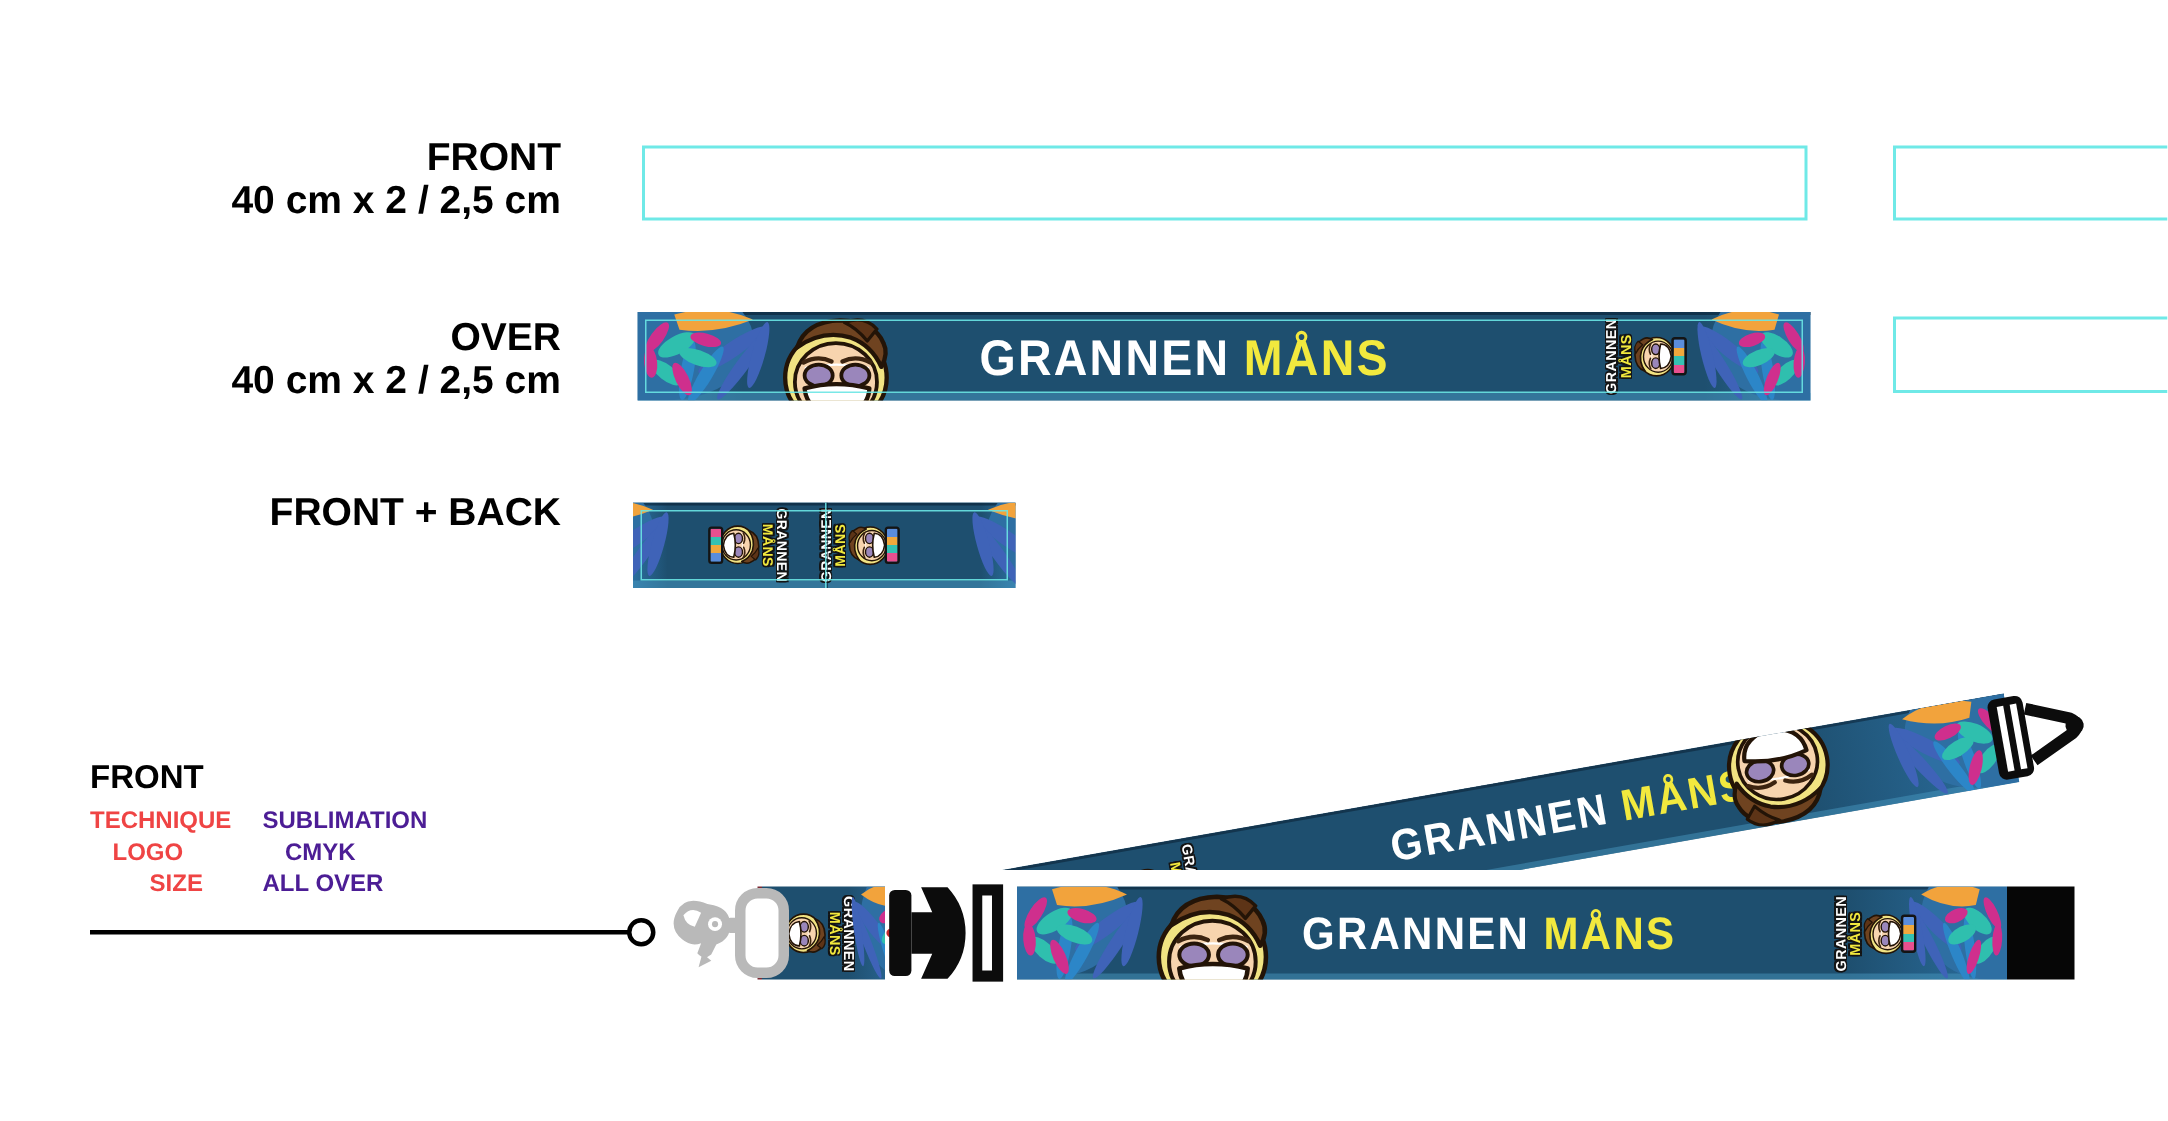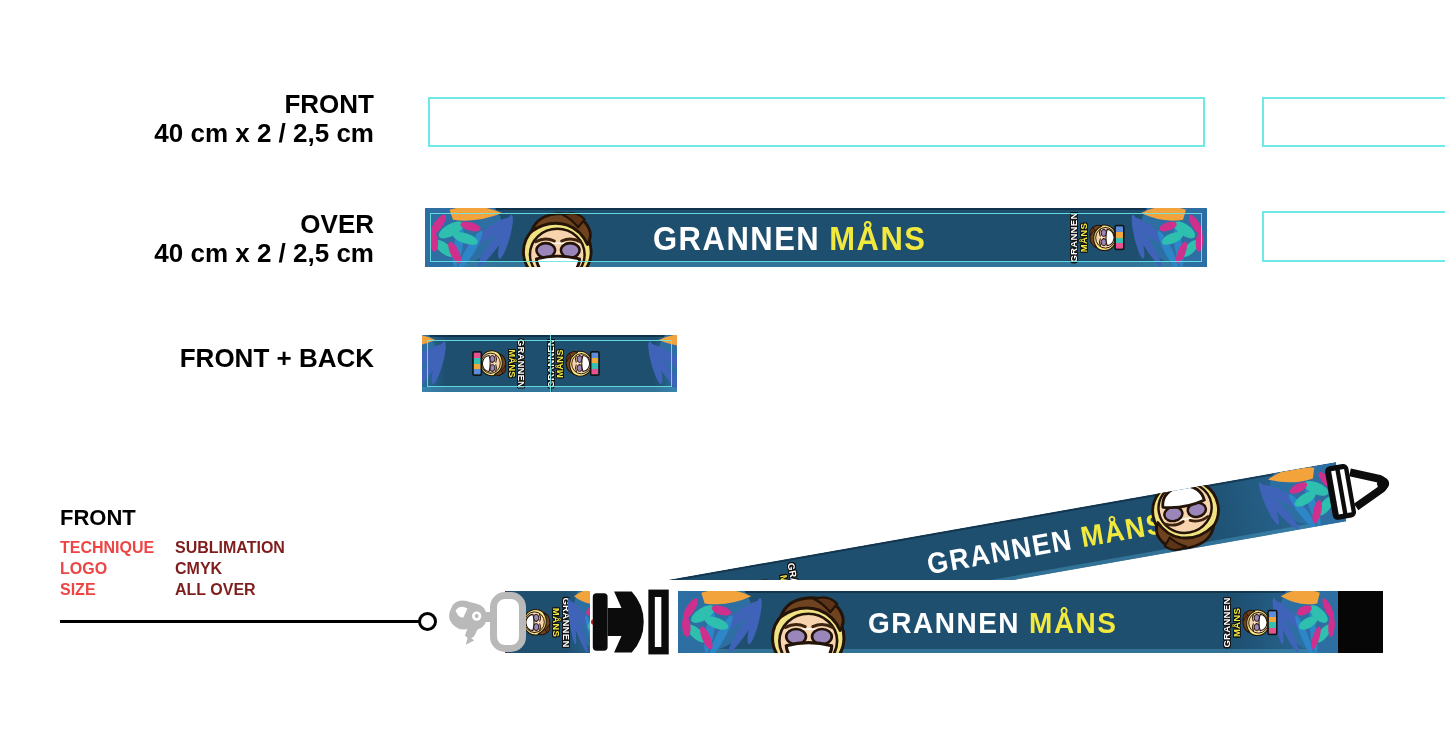--- a/index.html
+++ b/index.html
@@ -2,21 +2,21 @@
 <html><head>
 <meta charset="utf-8">
 <style>
   html,body{margin:0;padding:0;background:#fff;}
   .canvas{position:relative;width:1445px;height:747px;background:#ffffff;overflow:hidden;
           font-family:"Liberation Sans",sans-serif;color:#000;}
 
   
   .row-label{position:absolute;right:1071px;text-align:right;font-weight:bold;
              font-size:26px;line-height:29px;letter-spacing:0;}
-  .lbl-front{top:90px;} .lbl-back{top:210px;} .lbl-fb{top:344px;}
+  .lbl-front{top:90px;} .lbl-back{top:210px;} .lbl-fb{top:327px;}
 
   
   .cutrect{position:absolute;border:2px solid #6fe9e7;background:#ffffff;}
 
   
   .strip{position:absolute;background:linear-gradient(90deg,#2b6f9f 0%,#1e4f6f 9%,#1e4f6f 91%,#2b6f9f 100%);
          overflow:hidden;box-shadow:inset 0 -5px 0 rgba(70,150,190,.55),inset 0 2px 0 rgba(8,28,46,.55);}
   .strip .cutline{position:absolute;inset:5px;border:1.5px solid rgba(106,230,228,.9);pointer-events:none;z-index:5;}
   .leaves{position:absolute;top:0;height:100%;}
   .leaves svg{display:block;height:100%;width:100%;}
@@ -39,21 +39,21 @@
   .outl{text-shadow:-1.3px -1.3px 0 #141414,1.3px -1.3px 0 #141414,-1.3px 1.3px 0 #141414,
         1.3px 1.3px 0 #141414,0 -1.3px 0 #141414,0 1.3px 0 #141414,-1.3px 0 0 #141414,1.3px 0 0 #141414;}
   .mini-face{width:38px;height:34px;}
   .mini-shirt{width:28px;height:9px;border:2px solid #141414;border-radius:3px;margin-top:-2px;
       background:linear-gradient(90deg,#e8508f 0 25%,#35c1b2 25% 50%,#f1a83c 50% 75%,#5b8ddb 75% 100%);}
 
   
   .spec-title{position:absolute;left:60px;top:505px;font-size:22px;font-weight:bold;}
   .spec-row{position:absolute;left:60px;font-size:16px;font-weight:bold;line-height:20px;}
   .spec-row .sl{display:inline-block;width:115px;color:#ef4444;}
-  .spec-row .sv{color:#7f1d1d;}
+  .spec-row .sv{color:#4c1d95;}
   .pointer-line{position:absolute;left:60px;top:620px;width:359px;height:3px;background:#000;}
   .pointer-dot{position:absolute;left:418px;top:612px;width:13px;height:13px;border:3px solid #000;
                border-radius:50%;background:#fff;}
 
   
   .upper-strap{position:absolute;left:645px;top:585px;width:768px;height:60px;
                transform:rotate(-10deg);transform-origin:0 100%;z-index:1;}
   .upper-face{position:absolute;left:0;top:0;width:712px;height:60px;overflow:hidden;
               background:linear-gradient(90deg,#1e4f6f 0%,#1e4f6f 80%,#2b6f9f 100%);
               box-shadow:inset 0 -4px 0 rgba(70,150,190,.5),inset 0 2px 0 rgba(8,28,46,.5);}
@@ -235,24 +235,24 @@
       </div>
     </div>
     <div style="position:absolute;left:128px;top:0;width:1px;height:100%;background:rgba(106,230,228,.9);box-shadow:1px 0 0 rgba(8,28,46,.6);"></div>
     <div class="cutline"></div>
   </div>
 
   <div class="spec-title">FRONT</div>
   <div class="spec-row" style="top:538px;">
     <span class="sl">TECHNIQUE</span><span class="sv">SUBLIMATION</span>
   </div>
-  <div class="spec-row" style="top:559px;">
+  <div class="spec-row" style="top:559px;margin-left:15px;">
     <span class="sl">LOGO</span><span class="sv">CMYK</span>
   </div>
-  <div class="spec-row" style="top:580px;">
+  <div class="spec-row" style="top:580px;text-align:center;">
     <span class="sl">SIZE</span><span class="sv">ALL OVER</span>
   </div>
   <div class="pointer-line"></div>
   <div class="pointer-dot"></div>
 
   <div class="upper-strap">
     <div class="upper-face">
       <div class="badge-slot" style="left:100px;top:-2px;width:70px;height:62px;">
         <div class="mini-badge" style="transform:rotate(90deg) scale(0.8);">
           <div class="mini-words outl">

